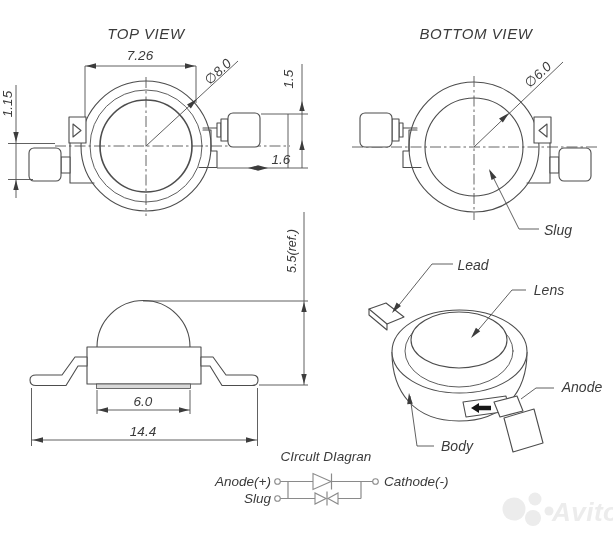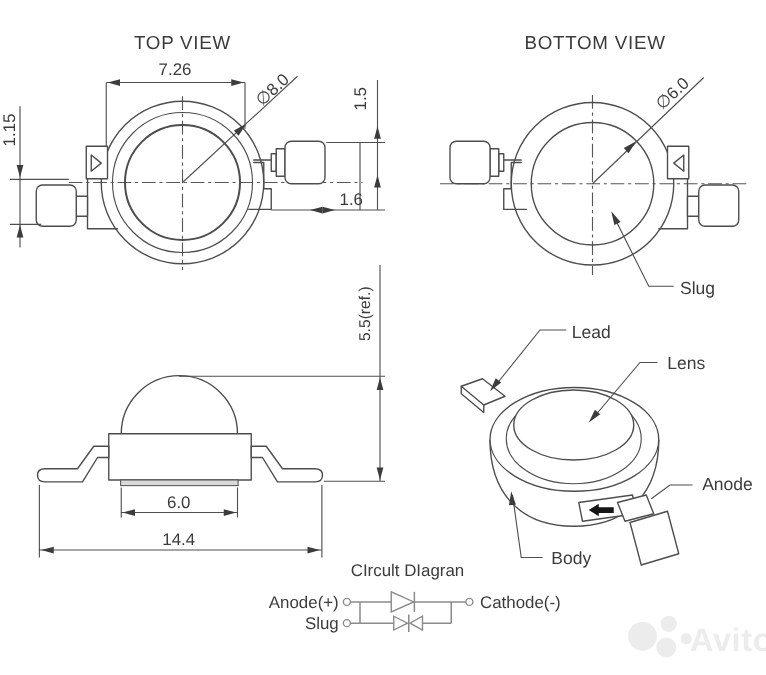--- a/index.html
+++ b/index.html
@@ -1,17 +1,17 @@
 <!DOCTYPE html>
 <html><head>
 <meta charset="utf-8">
 <style>
   html,body{margin:0;padding:0;background:#fff;}
   .stage{position:relative;width:613px;height:540px;background:#ffffff;overflow:hidden;
-         font-family:"Liberation Sans","DejaVu Sans",sans-serif;}
+         font-family:"Liberation Sans","DejaVu Sans",sans-serif;font-style:italic;}
   svg{position:absolute;left:0;top:0;}
   .ln{stroke:#4d4d4d;stroke-width:1.1;fill:none;stroke-linecap:round;stroke-linejoin:round;}
   .lnw{stroke:#4d4d4d;stroke-width:1.1;fill:#ffffff;stroke-linejoin:round;}
   .thk{stroke-width:1.6;}
   .cl{stroke:#565656;stroke-width:0.9;fill:none;stroke-dasharray:11 3 2.5 3;}
   .dim{stroke:#4f4f4f;stroke-width:0.9;fill:none;}
   .arr{fill:#3c3c3c;stroke:none;}
   .txt{fill:#3b3b3b;font-size:13.5px;}
   .ttl{fill:#3b3b3b;font-size:15px;letter-spacing:0.6px;}
   .lbl{fill:#3b3b3b;font-size:14px;}

